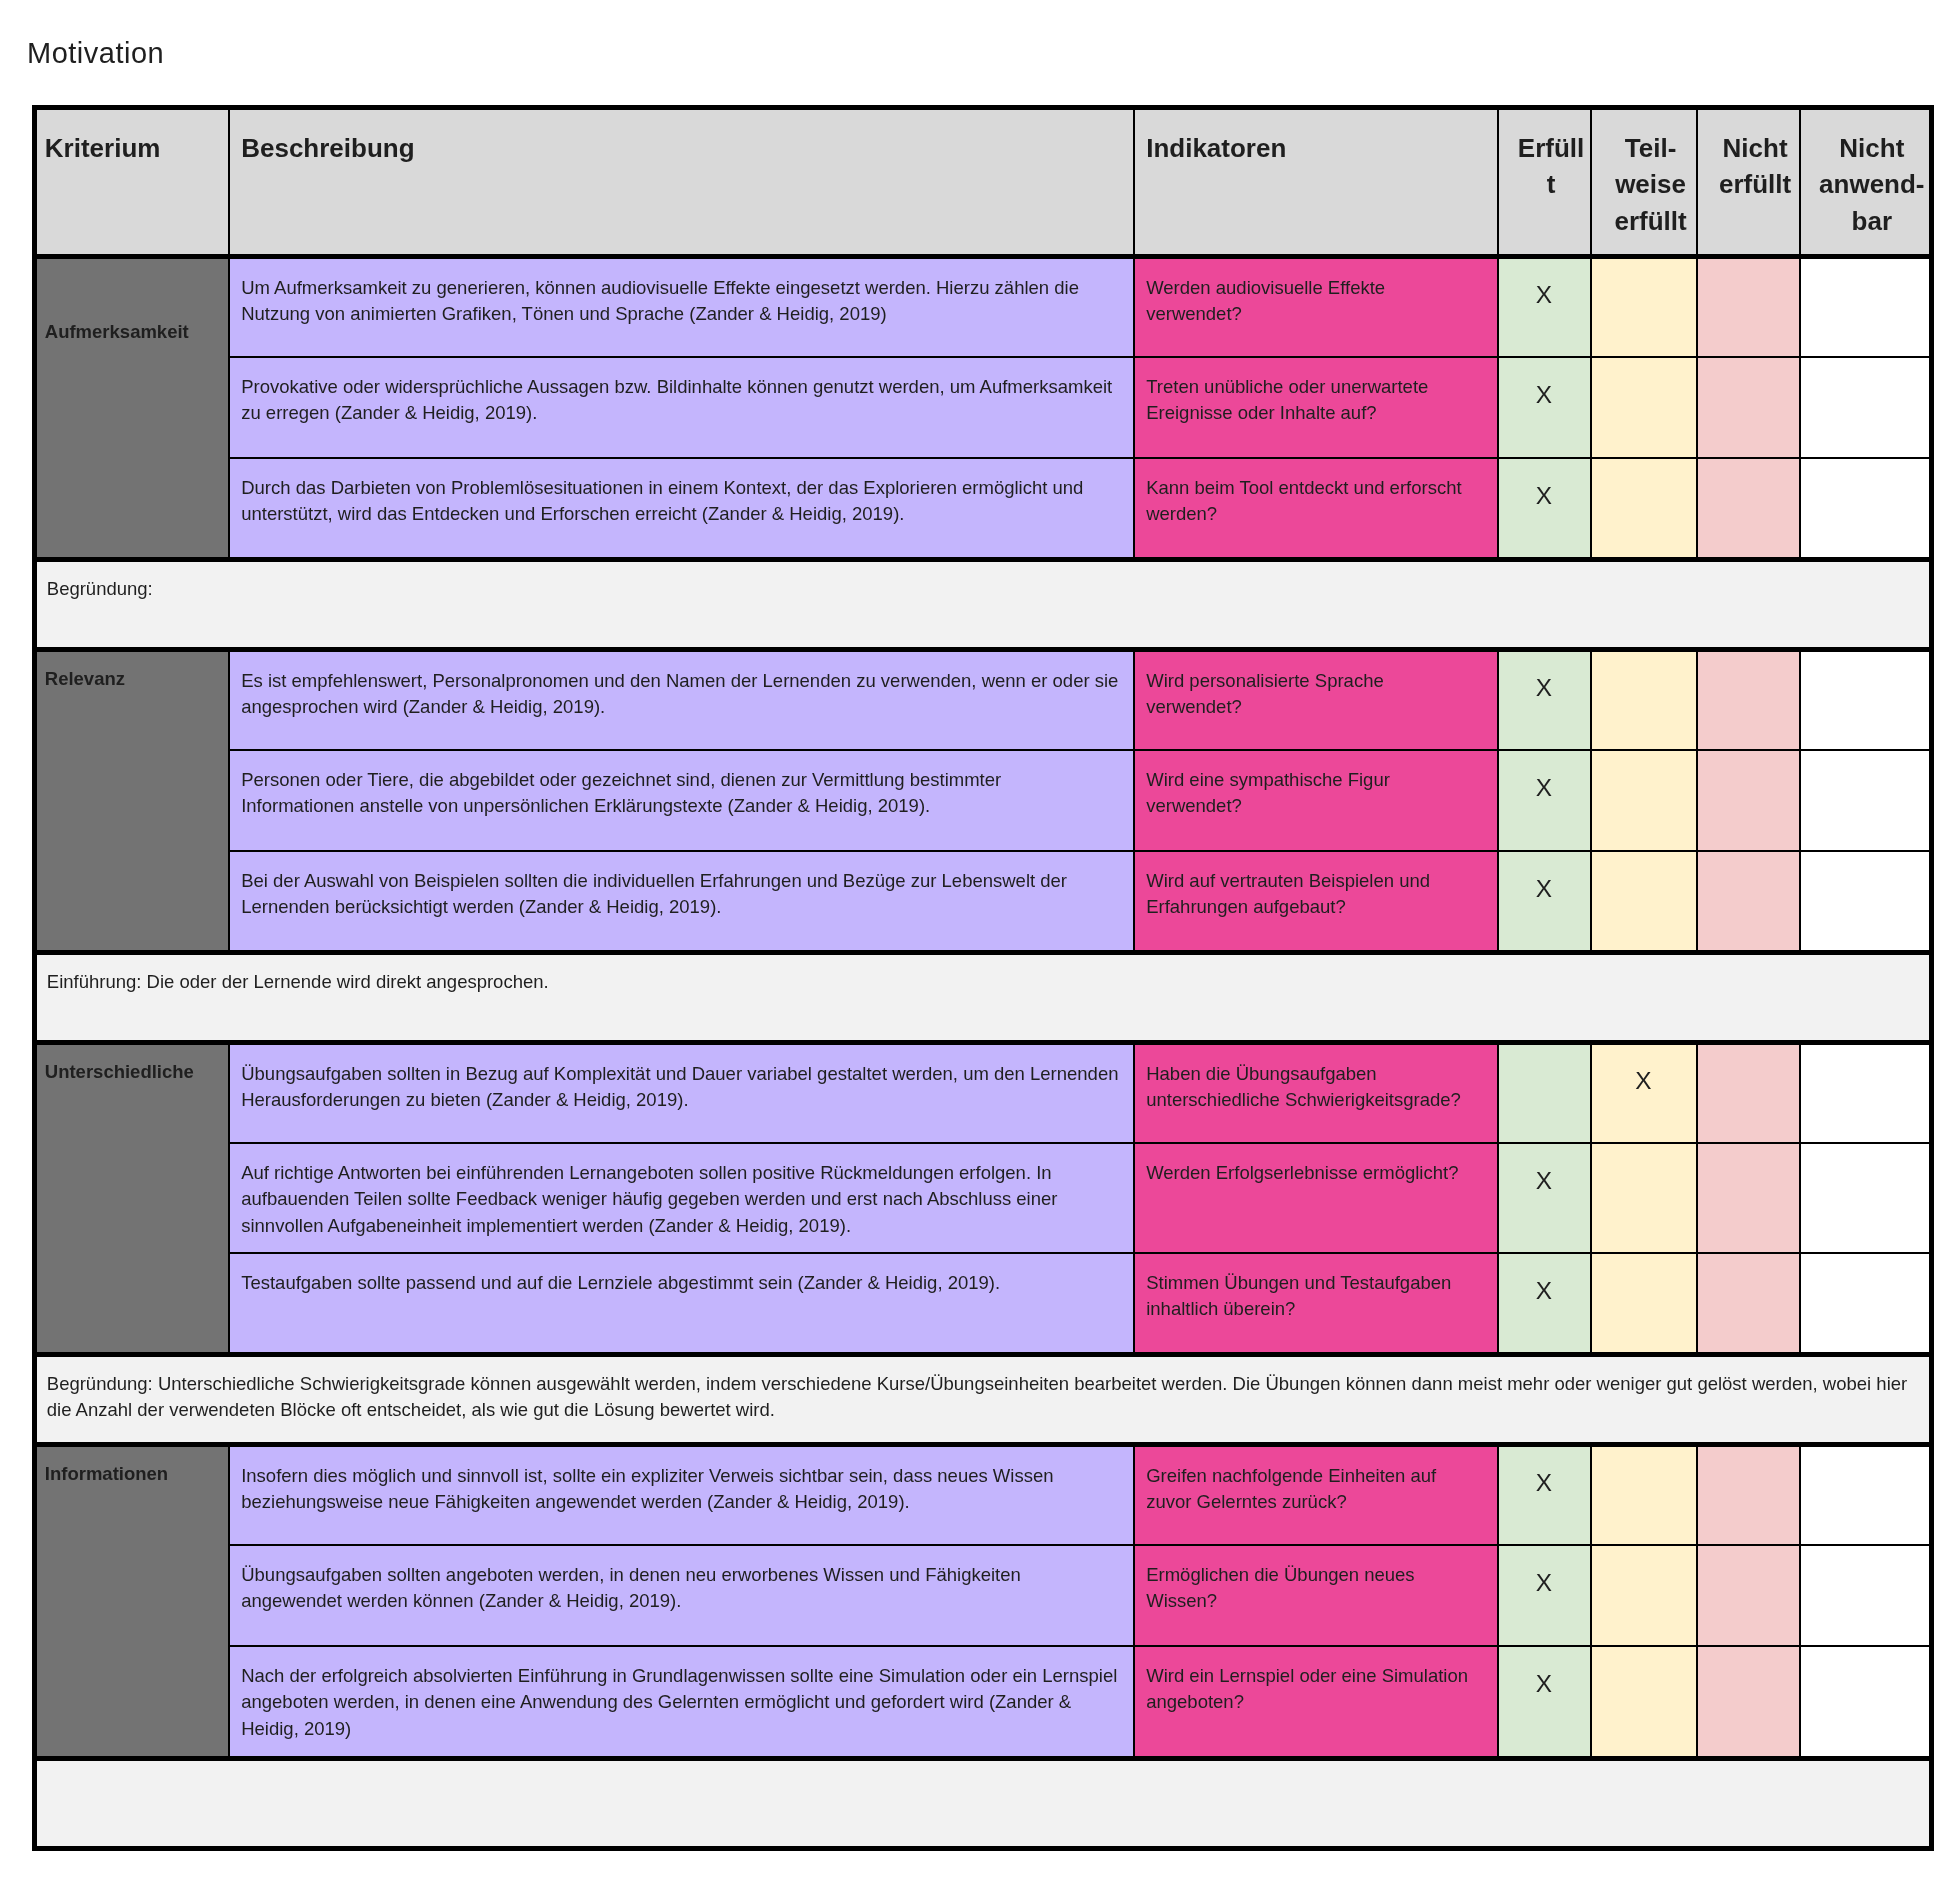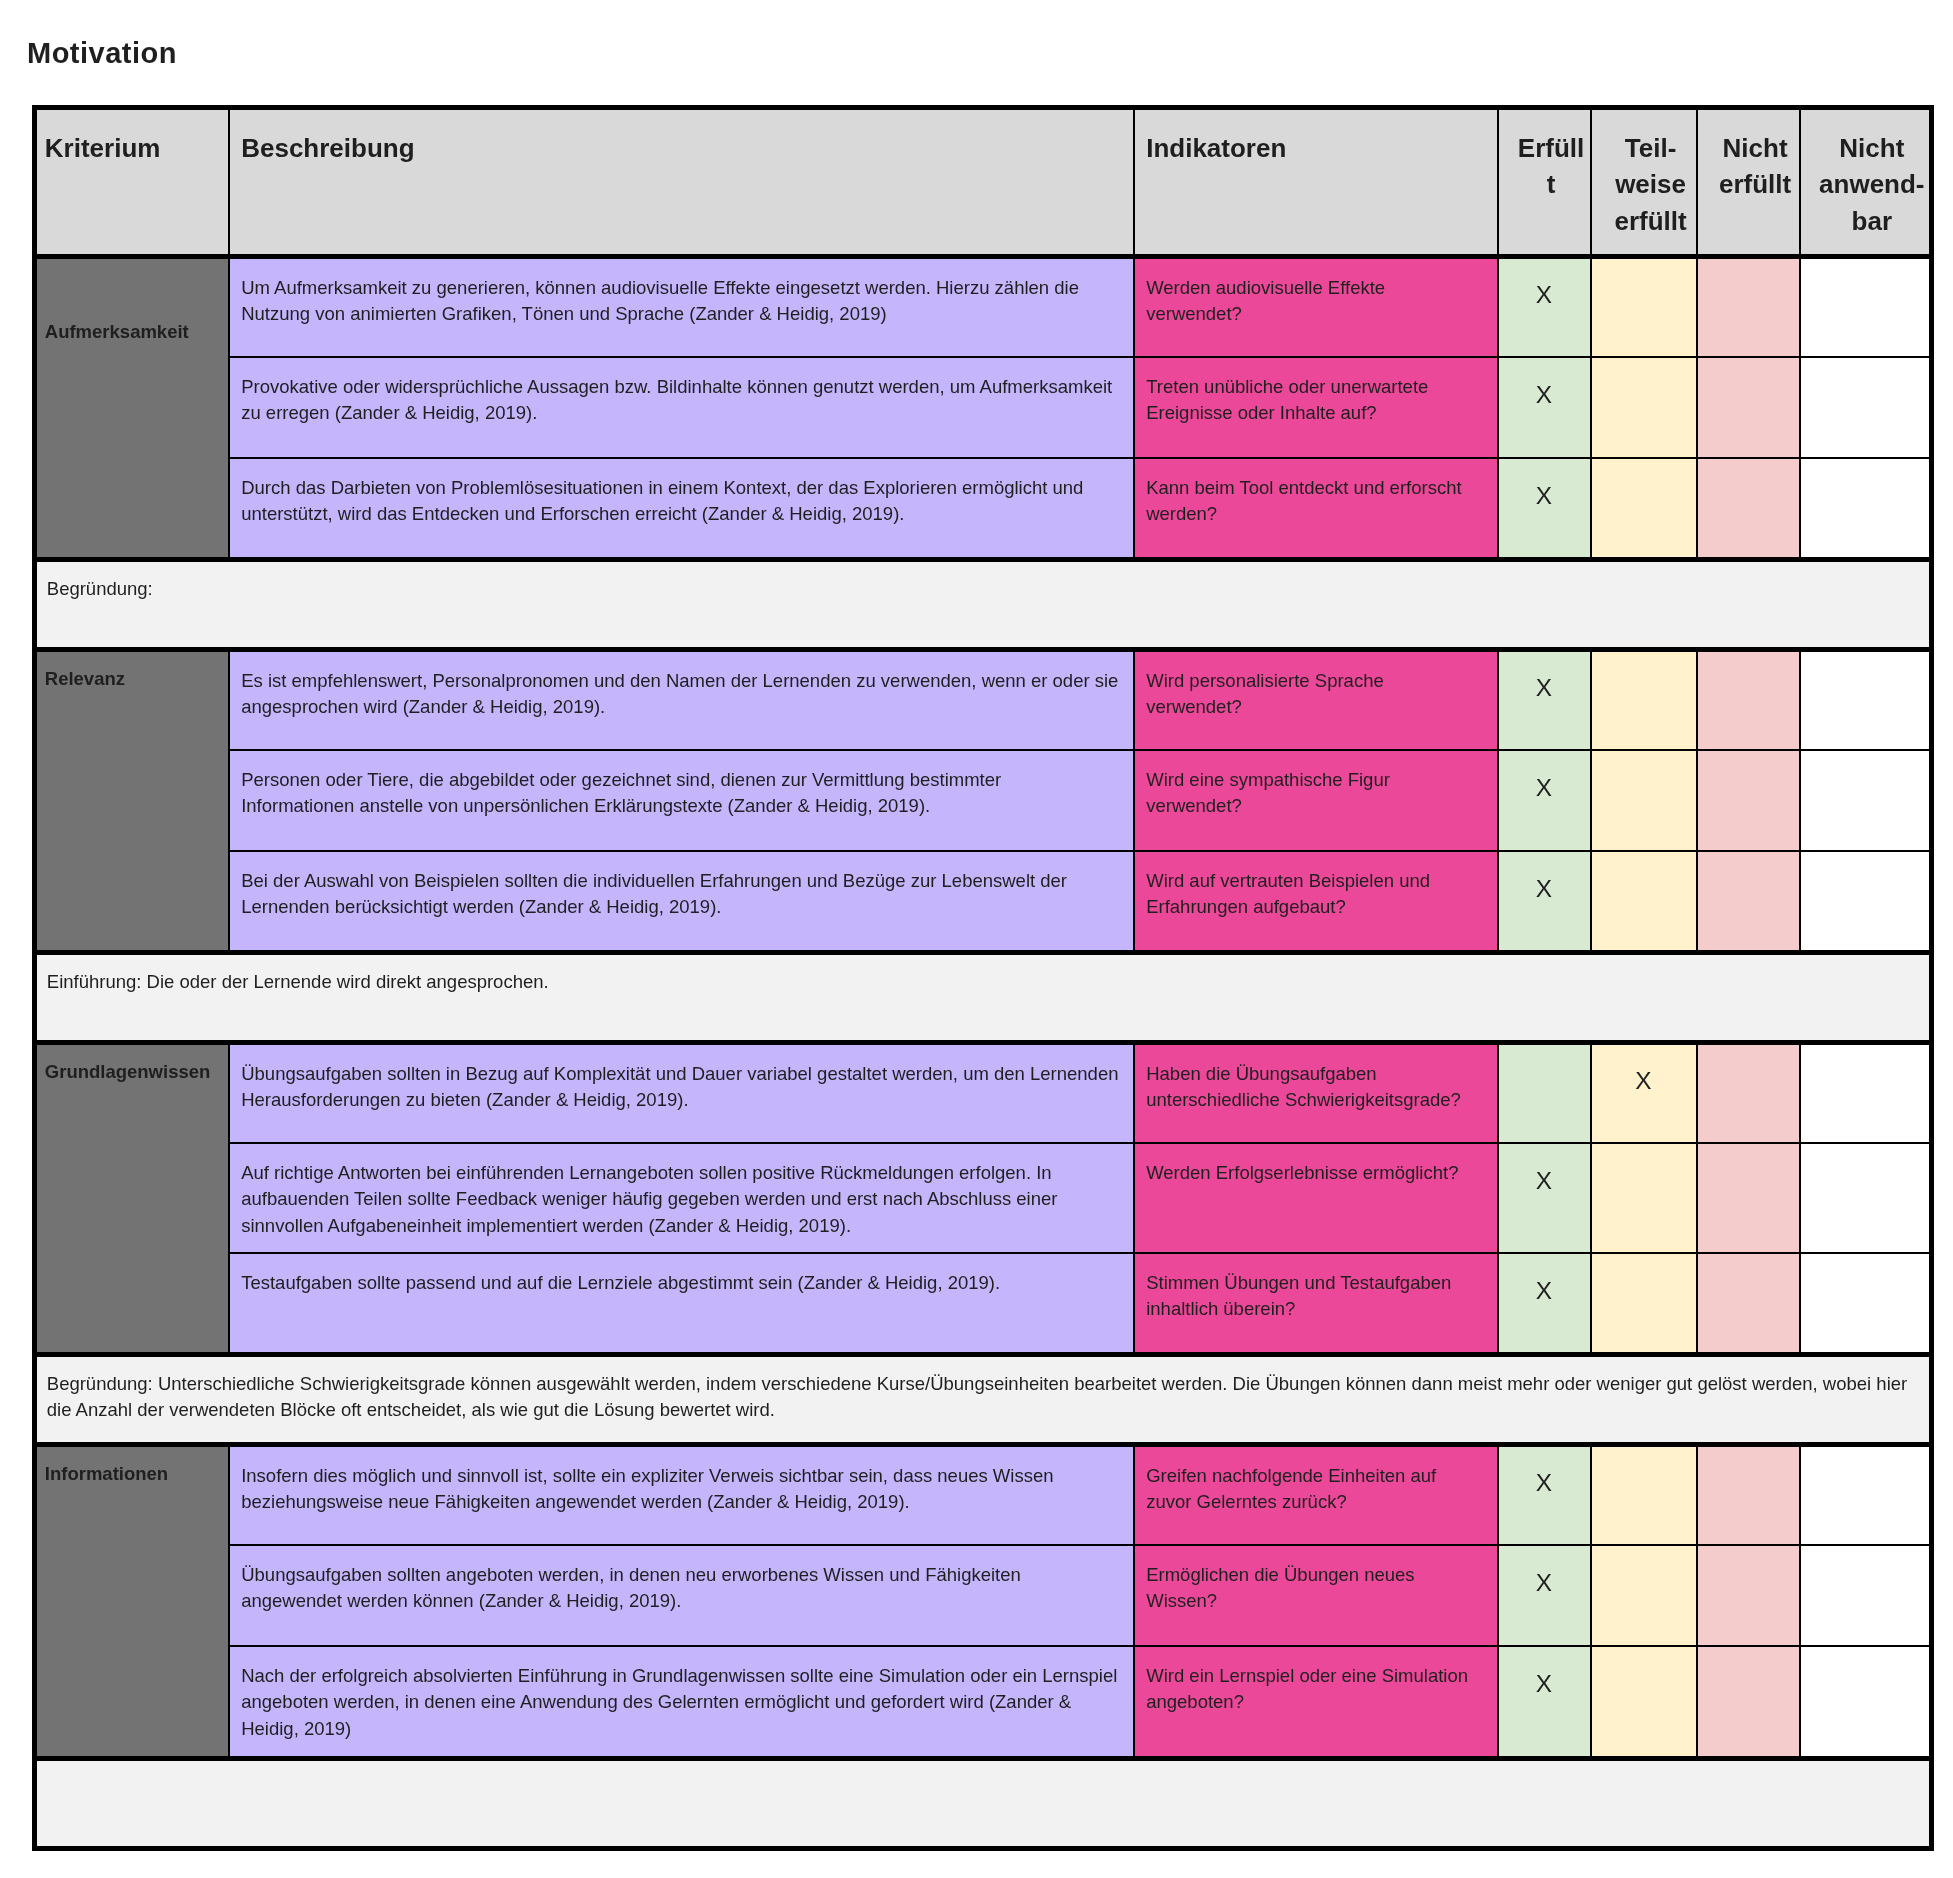--- a/index.html
+++ b/index.html
@@ -15,21 +15,21 @@
   html,body{margin:0;padding:0;background:#ffffff;}
   body{
     width:1953px;
     min-height:1878px;
     font-family:"Liberation Sans", sans-serif;
     color:var(--text-color);
     box-sizing:border-box;
   }
   .page-title{
     font-size:29px;
-    font-weight:bold;
+    font-weight:normal;
     margin:37px 0 0 27px;
     letter-spacing:0.5px;
   }
   table.rubric{
     border-collapse:collapse;
     table-layout:fixed;
     width:1897px;
     margin:35px 0 0 32px;
     border:5.9px solid var(--border-color);
   }
@@ -164,21 +164,21 @@
         <td class="indicator-cell">Wird auf vertrauten Beispielen und Erfahrungen aufgebaut?</td>
         <td class="rating-cell rating-erfuellt"><span>X</span></td>
         <td class="rating-cell rating-teilweise"></td>
         <td class="rating-cell rating-nicht_erfuellt"></td>
         <td class="rating-cell rating-nicht_anwendbar"></td>
       </tr>
       <tr class="note-row">
         <td colspan="7">Einführung: Die oder der Lernende wird direkt angesprochen.</td>
       </tr>
       <tr class="desc-row section-2">
-        <td rowspan="3" class="kriterium-cell">Grundlagenwissen</td>
+        <td rowspan="3" class="kriterium-cell">Unterschiedliche</td>
         <td class="description-cell">Übungsaufgaben sollten in Bezug auf Komplexität und Dauer variabel gestaltet werden, um den Lernenden Herausforderungen zu bieten (Zander &amp; Heidig, 2019).</td>
         <td class="indicator-cell">Haben die Übungsaufgaben unterschiedliche Schwierigkeitsgrade?</td>
         <td class="rating-cell rating-erfuellt"></td>
         <td class="rating-cell rating-teilweise"><span>X</span></td>
         <td class="rating-cell rating-nicht_erfuellt"></td>
         <td class="rating-cell rating-nicht_anwendbar"></td>
       </tr>
       <tr class="desc-row section-2">
         <td class="description-cell">Auf richtige Antworten bei einführenden Lernangeboten sollen positive Rückmeldungen erfolgen. In aufbauenden Teilen sollte Feedback weniger häufig gegeben werden und erst nach Abschluss einer sinnvollen Aufgabeneinheit implementiert werden (Zander &amp; Heidig, 2019).</td>
         <td class="indicator-cell">Werden Erfolgserlebnisse ermöglicht?</td>

